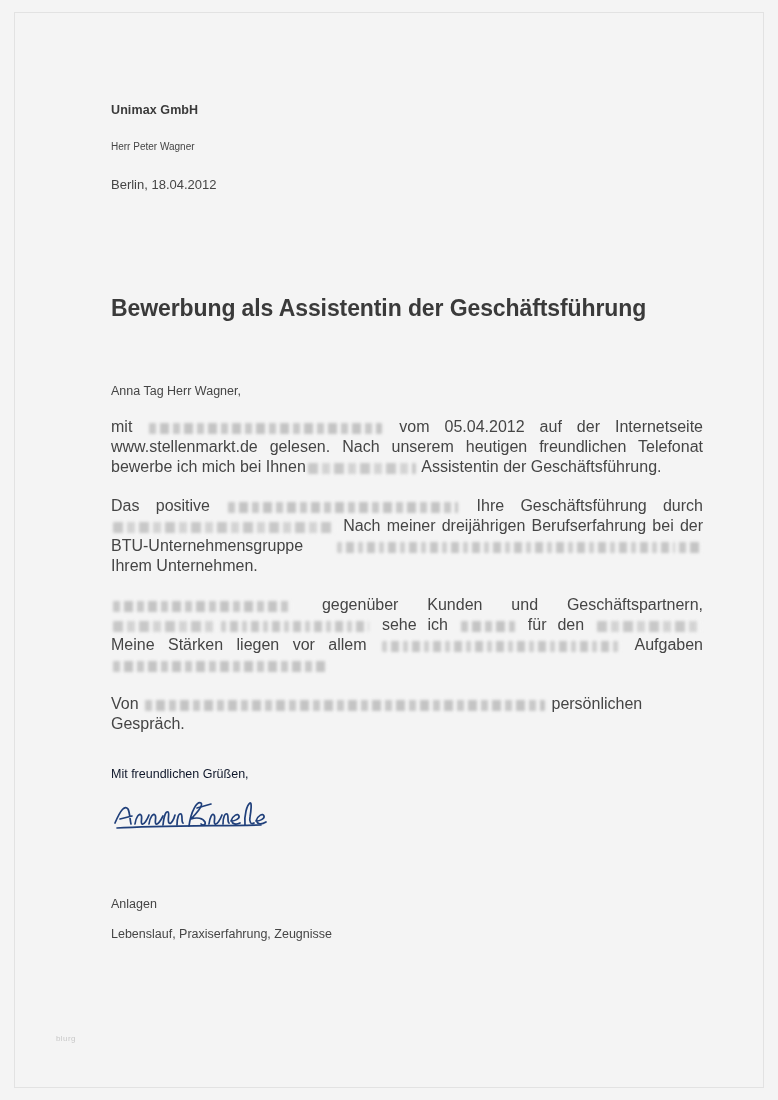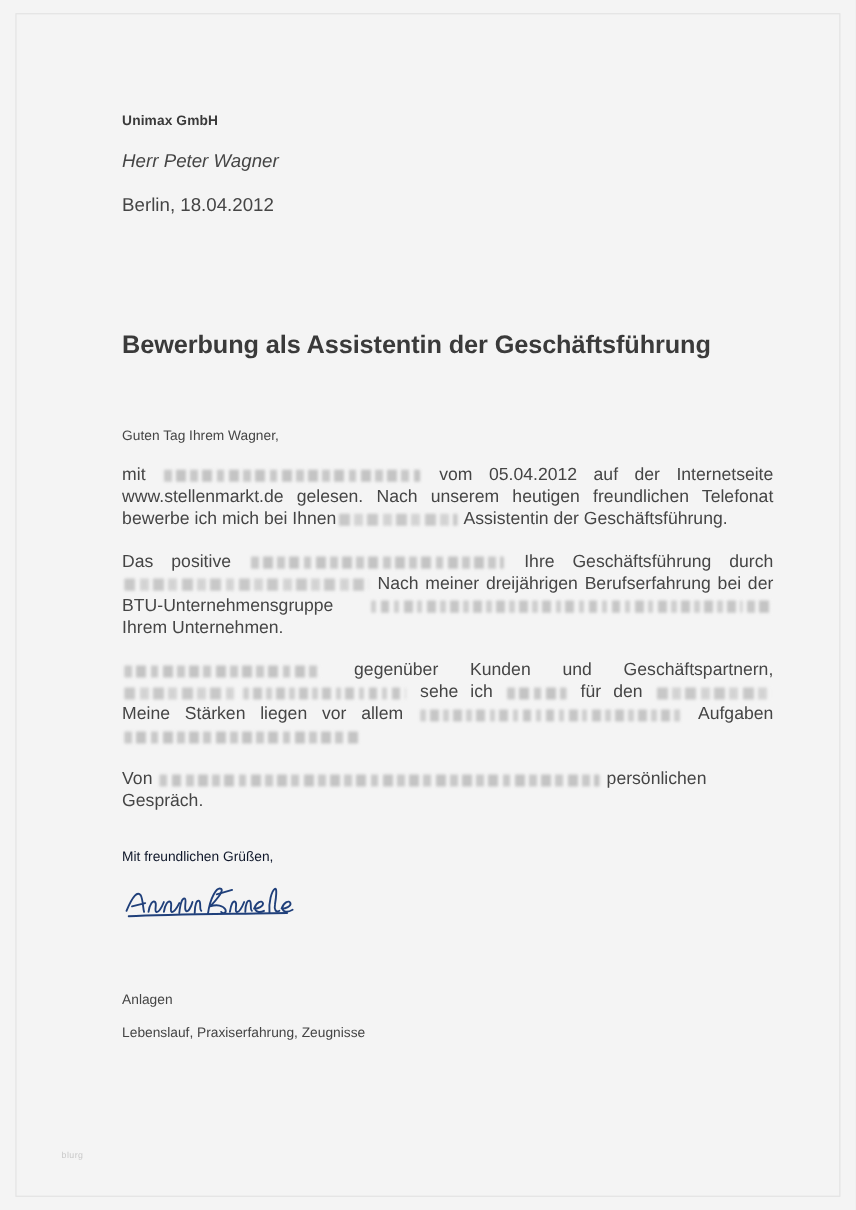--- a/index.html
+++ b/index.html
@@ -38,27 +38,26 @@
   }
 
   .company {
     font-size: 12.5px;
     font-weight: bold;
     color: #3a3a3a;
     letter-spacing: 0.1px;
     margin-bottom: 21px;
   }
   .addr-line {
-    font-size: 17px;
+    font-size: 10px;
     color: #454545;
     line-height: 17.5px;
-    font-style: italic;
   }
   .date {
-    font-size: 17px;
+    font-size: 13px;
     color: #454545;
     margin-top: 21px;
   }
 
   .subject {
     margin-top: 103px;
     font-size: 23px;
     font-weight: bold;
     color: #3a3a3a;
     letter-spacing: -0.1px;
@@ -145,21 +144,21 @@
     color: #454545;
   }
   .attach-list {
     margin-top: 16px;
     font-size: 12.5px;
     color: #454545;
   }
   .watermark {
     position: absolute;
     left: 41px;
-    bottom: 32px;
+    bottom: 44px;
     font-size: 8px;
     color: #c9c9c9;
     letter-spacing: 0.4px;
     margin-top: 14px;
   }
 </style>
 </head>
 <body>
 
 <div class="page">
@@ -167,21 +166,21 @@
     <div class="content">
 
       <div class="company">Unimax GmbH</div>
 
       <div class="addr-line">Herr Peter Wagner</div>
 
       <div class="date">Berlin, 18.04.2012</div>
 
       <div class="subject">Bewerbung als Assistentin der Geschäftsführung</div>
 
-      <div class="salutation">Guten Tag Ihrem Wagner,</div>
+      <div class="salutation">Anna Tag Herr Wagner,</div>
 
       <div class="para">mit <span class="rd" style="width: 233px;"></span> vom 05.04.2012 auf der Internetseite www.stellenmarkt.de gelesen. Nach unserem heutigen freundlichen Telefonat bewerbe ich mich bei Ihnen<span class="rd d2" style="width: 108px;"></span> Assistentin der Geschäftsführung.</div>
       <div class="para">Das positive <span class="rd" style="width: 230px;"></span> Ihre Geschäftsführung durch <span class="rd d2" style="width: 222px;"></span> Nach meiner dreijährigen Berufserfahrung bei der BTU-Unternehmensgruppe <span class="rd d3" style="width: 338px;"></span><span class="rd" style="width: 22px;"></span> Ihrem Unternehmen.</div>
       <div class="para"><span class="rd" style="width: 178px;"></span> gegenüber Kunden und Geschäftspartnern, <span class="rd d2" style="width: 104px;"></span><span class="rd d3" style="width: 148px;"></span> sehe ich <span class="rd" style="width: 54px;"></span> für den <span class="rd d2" style="width: 104px;"></span> Meine Stärken liegen vor allem <span class="rd d3" style="width: 238px;"></span> Aufgaben <span class="rd" style="width: 214px;"></span></div>
       <div class="para nojust">Von <span class="rd" style="width: 400px;"></span> persönlichen Gespräch.</div>
 
       <div class="closing">Mit freundlichen Grüßen,</div>
 
       <div class="signature">
         <svg width="200" height="40" viewBox="0 0 200 40" aria-hidden="true">

